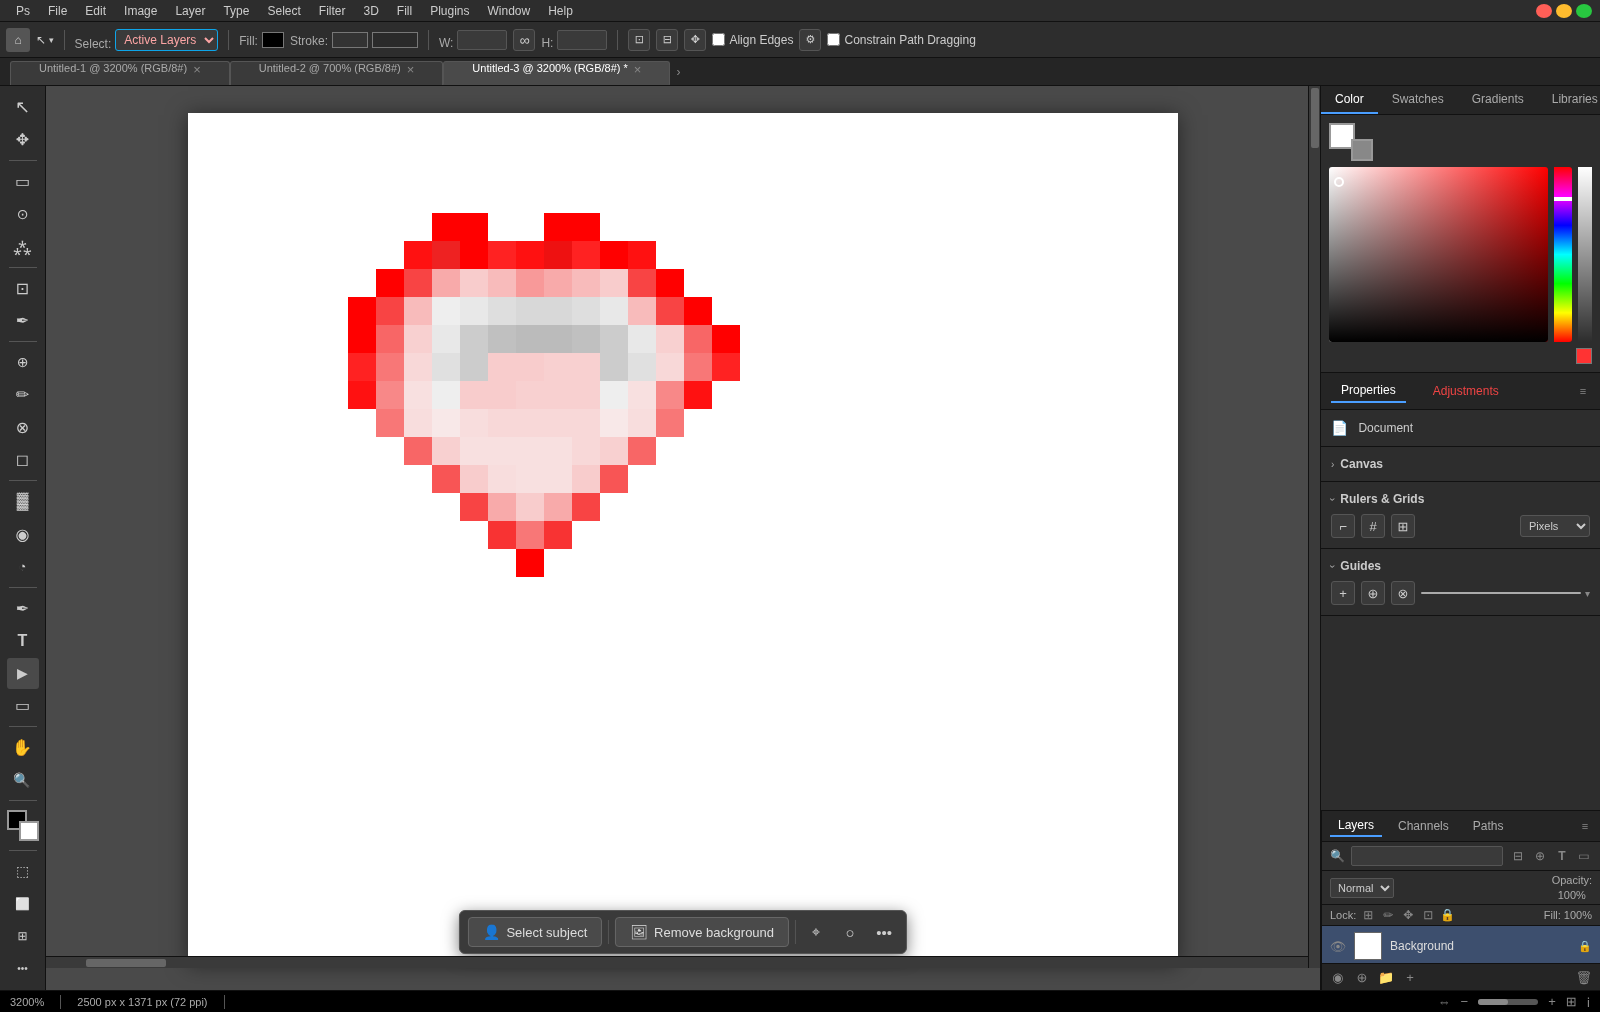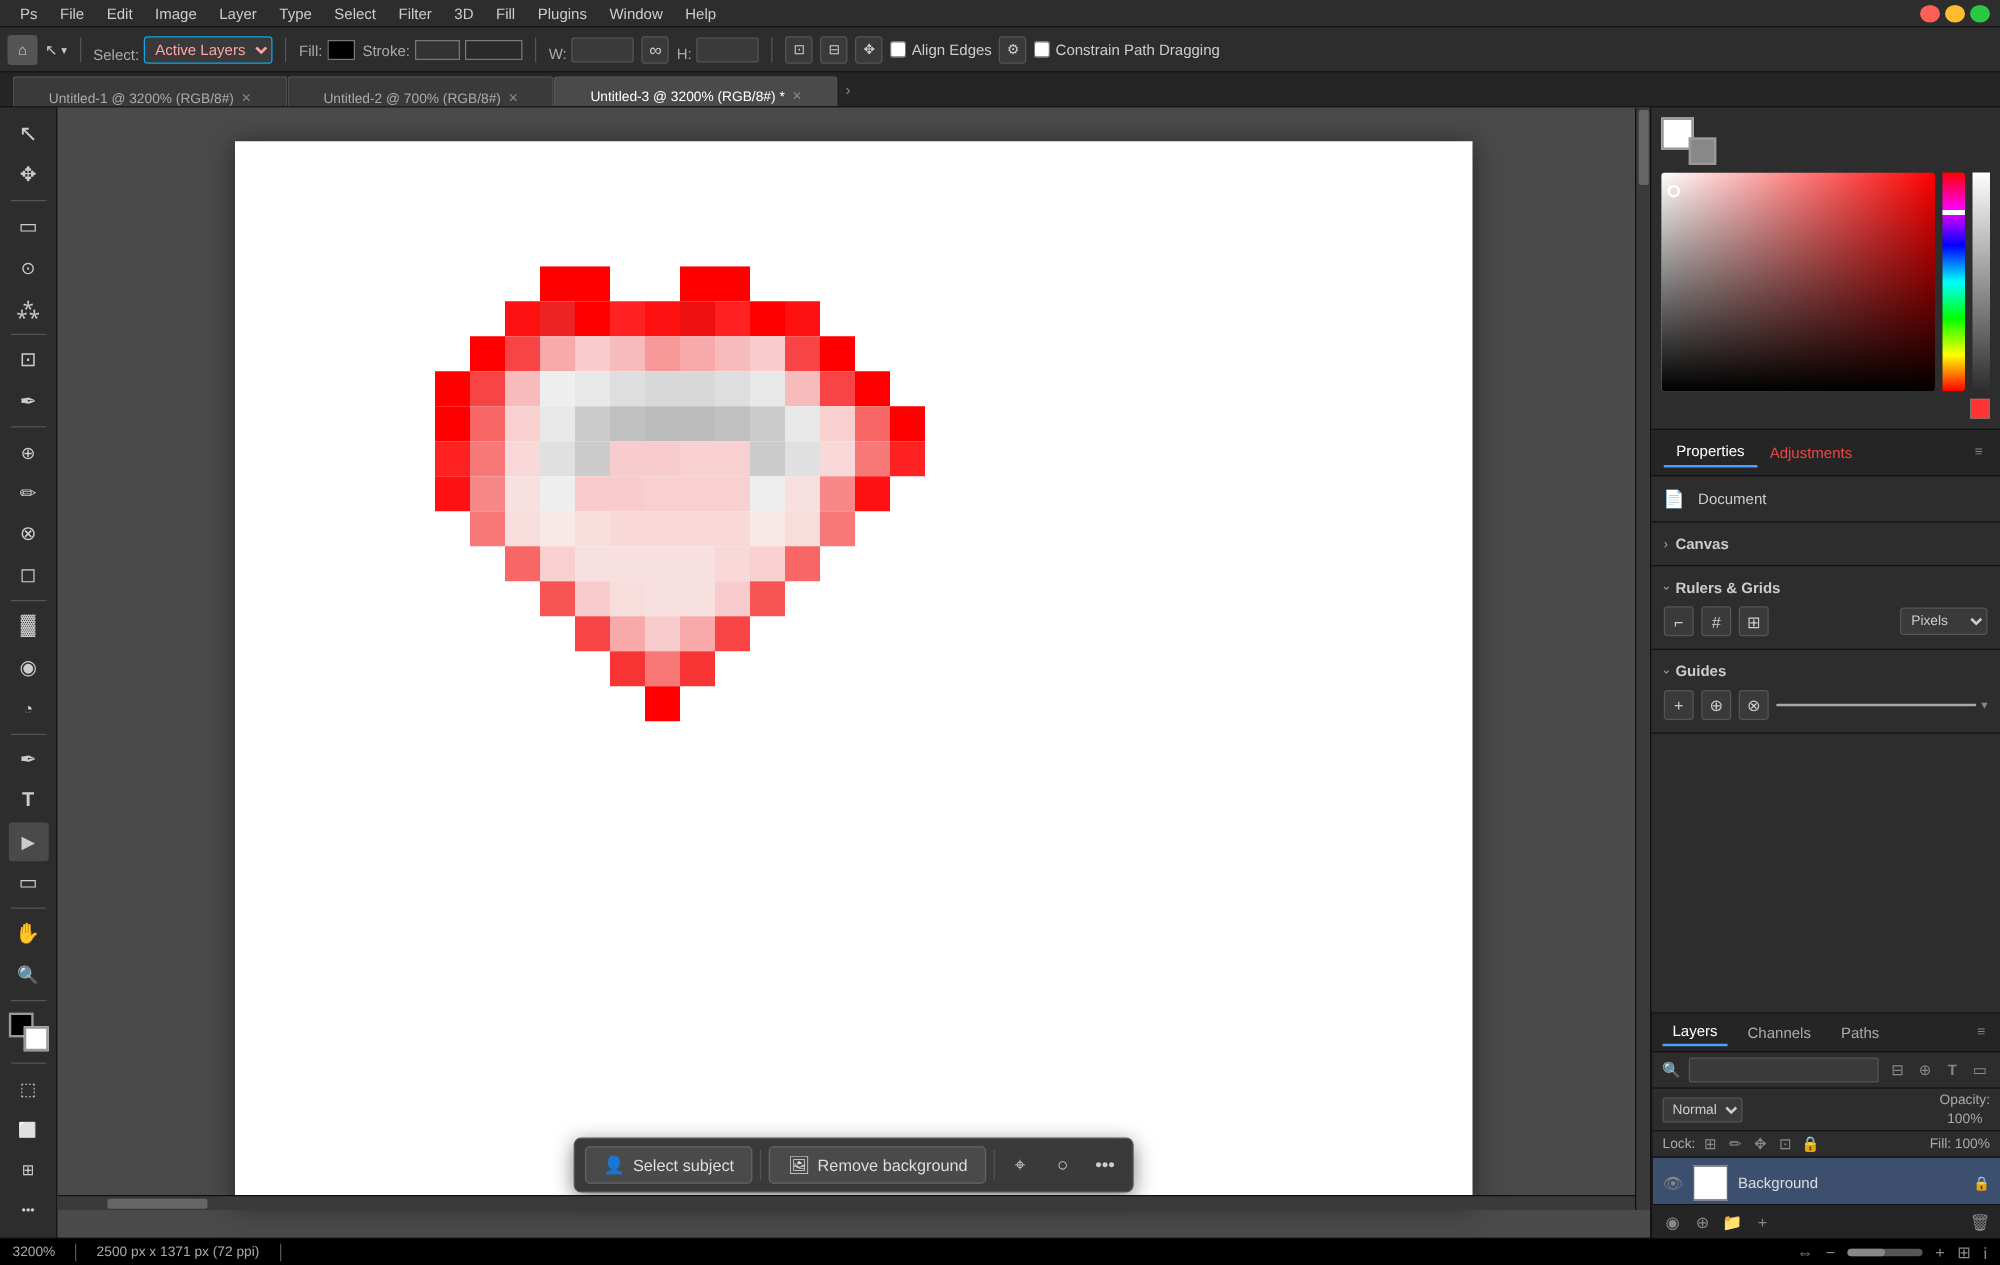--- a/index.html
+++ b/index.html
@@ -58,21 +58,21 @@
       padding: 0 0 0 10px;
       border-bottom: 1px solid #111;
     }
     .tab {
       height: 24px;
       padding: 0 28px;
       background: #3a3a3a;
       border: 1px solid #555;
       border-bottom: none;
       display: flex;
-      align-items: flex-end;
+      align-items: flex-start;
       gap: 6px;
       cursor: pointer;
       font-size: 11px;
       color: #aaa;
       border-radius: 3px 3px 0 0;
     }
     .tab.active { background: #4a4a4a; color: #fff; border-bottom: 1px solid #4a4a4a; }
     .tab-close { color: #888; font-size: 13px; cursor: pointer; }
     .tabs-expand { margin-left: 6px; color: #888; cursor: pointer; align-self: center; }
 
@@ -244,20 +244,21 @@
     #props-panel {
       flex: 1;
       overflow-y: auto;
     }
     .props-header {
       display: flex;
       align-items: center;
       padding: 6px 10px;
       background: #252525;
       border-bottom: 1px solid #111;
+      gap: 17px;
     }
     .props-tab {
       padding: 4px 10px;
       cursor: pointer;
       font-size: 12px;
       color: #ef4444;
     }
     .props-tab.active { color: #fff; border-bottom: 2px solid #4a9eff; }
     .props-section {
       border-bottom: 1px solid #111;
@@ -792,20 +793,27 @@
       <div class="scrollbar-thumb scrollbar-thumb-v"></div>
     </div>
     <div class="canvas-scrollbar-h">
       <div class="scrollbar-thumb scrollbar-thumb-h"></div>
     </div>
   </div>
 
   <div id="right-panel">
 
     <div id="color-panel">
+      <div class="panel-tabs">
+        <div class="panel-tab active">Color</div>
+        <div class="panel-tab">Swatches</div>
+        <div class="panel-tab">Gradients</div>
+        <div class="panel-tab">Libraries</div>
+
+      </div>
       <div class="color-picker-area">
         <div class="color-swatches-row">
           <div style="position:relative;width:44px;height:38px;">
             <div style="width:26px;height:26px;background:#fff;border:2px solid #999;position:absolute;top:0;left:0;cursor:pointer;"></div>
             <div style="width:22px;height:22px;background:#888;border:2px solid #999;position:absolute;bottom:0;right:0;cursor:pointer;"></div>
           </div>
         </div>
         <div style="display:flex;gap:6px;width:100%;">
           <div class="color-gradient" style="flex:1;height:175px;position:relative;">
             <div class="color-gradient-main">

